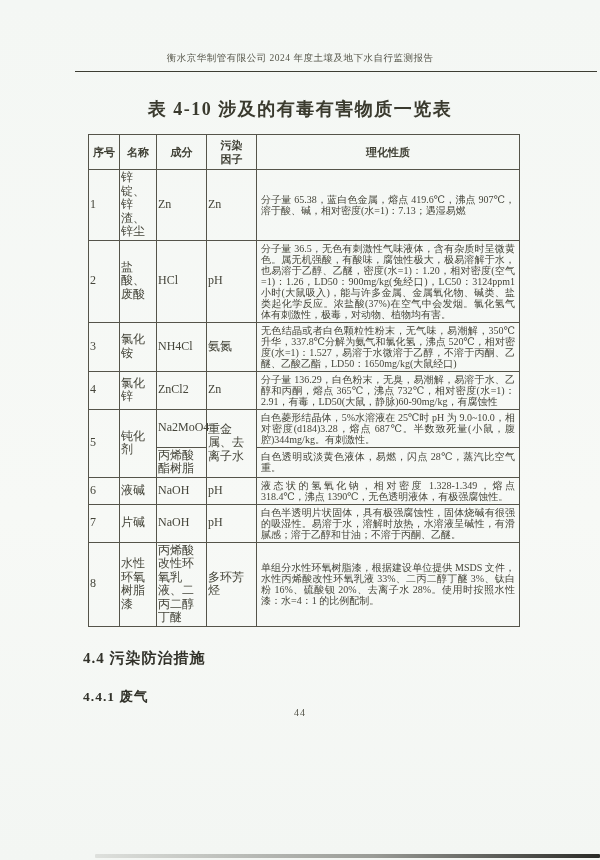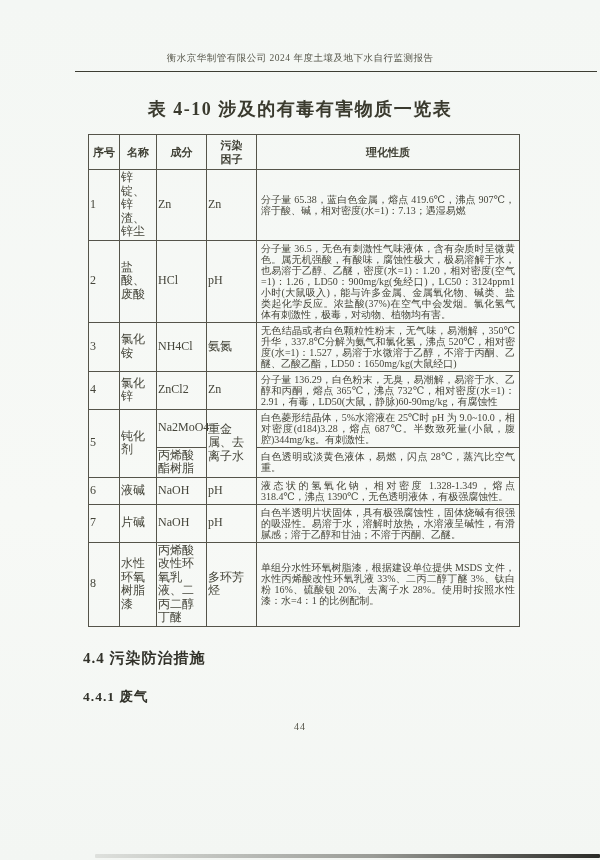--- a/index.html
+++ b/index.html
@@ -88,21 +88,21 @@
   }
   .para-line {
     margin:9px 0 0 108px;
     font-size:11.5px;
     color:#3f3f36;
     white-space:nowrap;
     letter-spacing:.2px;
   }
   .page-num {
     text-align:center;
-    margin-top:15px;
+    margin-top:1px;
     font-size:10px;
     color:#56564a;
     letter-spacing:1px;
   }
   .scan-line {
     position:absolute;
     left:95px; right:0; bottom:2px;
     height:4px;
     background:linear-gradient(to right, rgba(70,70,60,0.12), rgba(45,45,38,0.45) 55%, rgba(20,20,16,0.9));
     border-radius:1px;

